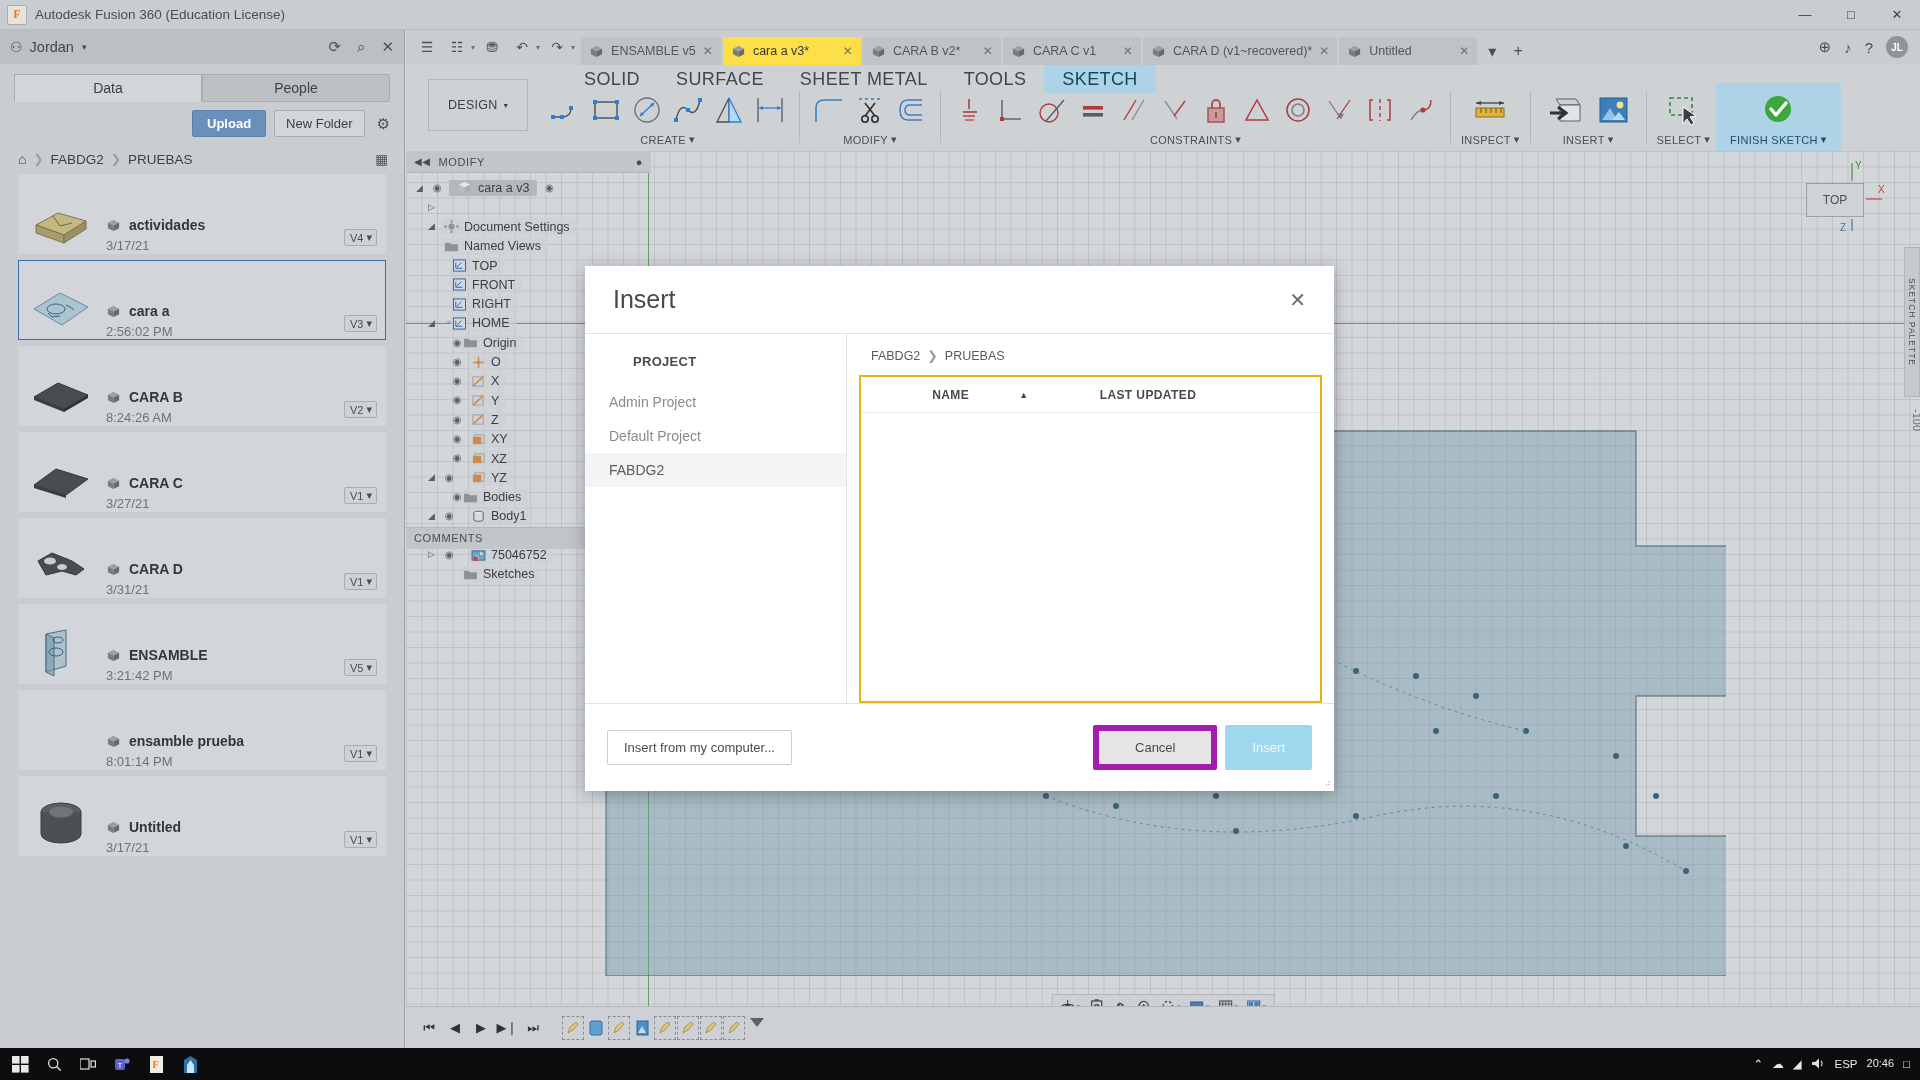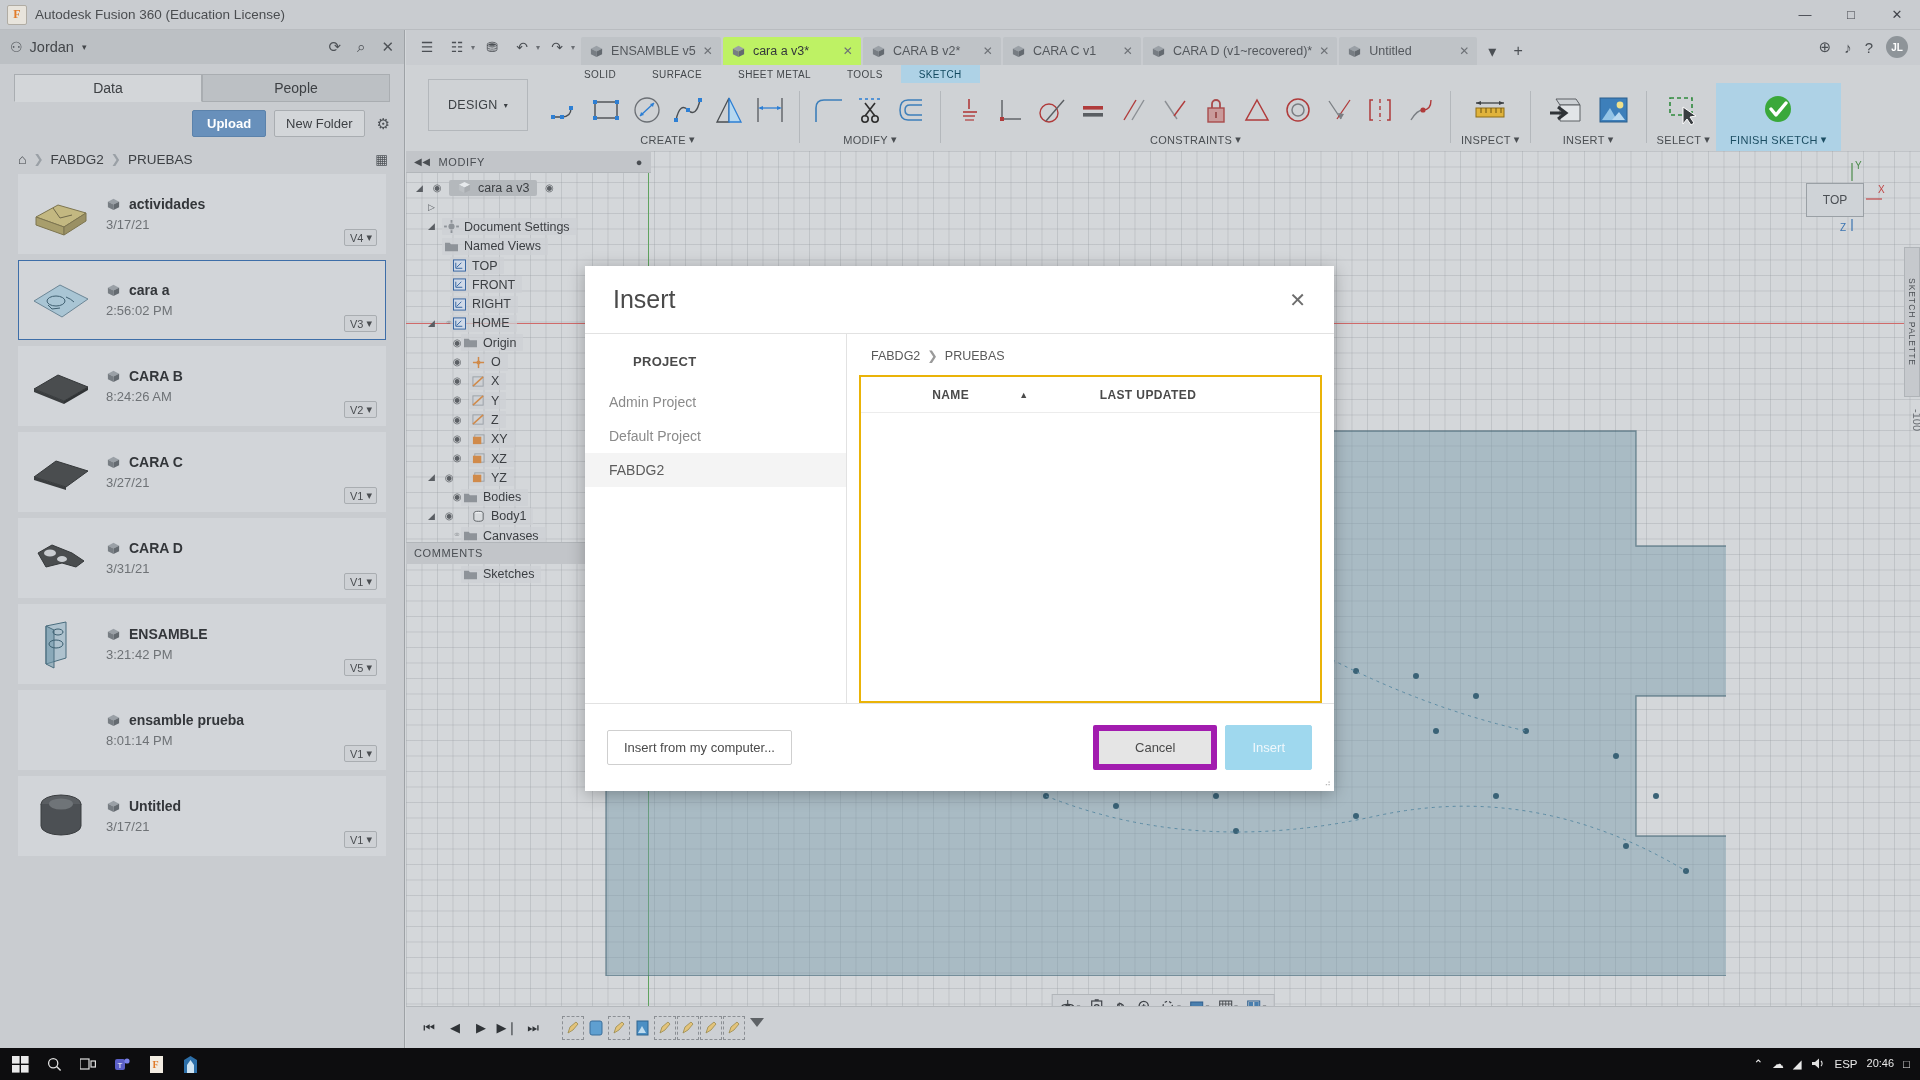--- a/index.html
+++ b/index.html
@@ -53,21 +53,21 @@
   #btn-settings{margin-left:4px;color:#4e5257;font-size:15px;}
 
   #dp-breadcrumb{display:flex;align-items:center;gap:7px;padding:6px 0 7px 18px;font-size:13.5px;color:#3d4044;}
   #dp-breadcrumb .sep{color:#9aa0a6;font-size:12px;}
   #dp-breadcrumb .homeico{font-size:14px;color:#41454a;}
   #dp-breadcrumb .refresh{margin-left:auto;margin-right:16px;color:#4e5257;}
 
   #dp-list{padding:0 18px 0 18px;}
   .dp-item{
     position:relative;height:80px;background:#d2d5d9;margin-bottom:6px;
-    display:flex;align-items:center;border:1px solid transparent;
+    display:flex;align-items:flex-end;border:1px solid transparent;
   }
   .dp-item.selected{border:1px solid #3e6ea8;background:#d2d5d9;}
   .dp-thumb{width:70px;height:62px;margin-left:7px;display:flex;align-items:center;justify-content:center;}
   .dp-meta{margin-left:10px;display:flex;flex-direction:column;gap:5px;}
   .dp-name{display:flex;align-items:center;gap:8px;font-size:14px;font-weight:bold;color:#33363a;}
   .dp-date{font-size:13px;color:#6e7276;}
   .dp-ver{
     position:absolute;right:8px;bottom:7px;font-size:11px;color:#4a4d51;
     border:1px solid #a9adb1;background:#ced1d5;padding:1px 4px 1px 5px;border-radius:2px;
     display:flex;align-items:center;gap:3px;
@@ -80,35 +80,35 @@
   
   #tabstrip{height:35px;display:flex;align-items:flex-end;background:#c9ccd0;}
   #qat{display:flex;align-items:center;gap:4px;padding:0 6px 7px 8px;color:#4b4f54;}
   .qicon{width:26px;height:22px;display:flex;align-items:center;justify-content:center;font-size:14px;}
   .qcaret{font-size:8px;color:#6b6f74;margin-left:-3px;}
   .doctab{
     height:28px;min-width:138px;display:flex;align-items:center;gap:7px;
     padding:0 8px;background:#bfc3c7;margin-right:2px;font-size:12.5px;color:#53575c;
     border-top-left-radius:2px;border-top-right-radius:2px;
   }
-  .doctab.active{background:#bef264;color:#33363a;text-align:center;}
+  .doctab.active{background:#fde047;color:#33363a;text-align:center;}
   .doctab .x{margin-left:auto;font-size:12px;color:#6d7176;}
   .tabplus{width:26px;height:28px;display:flex;align-items:center;justify-content:center;color:#4b4f54;font-size:16px;}
   #tabright{margin-left:auto;display:flex;align-items:center;gap:13px;padding:0 12px 7px 10px;color:#4b4f54;font-size:15px;}
   #avatar{width:22px;height:22px;border-radius:50%;background:#8e9499;color:#fff;font-size:10px;
     display:flex;align-items:center;justify-content:center;font-weight:bold;}
 
   
   #ribbon{height:86px;background:#cfd2d5;position:relative;display:flex;align-items:stretch;}
   #design-btn{
     width:100px;height:52px;margin:14px 12px 0 22px;border:1px solid #b3b7bb;background:#cfd2d5;
     display:flex;align-items:center;justify-content:center;font-size:12.5px;color:#3c4044;letter-spacing:.3px;
   }
   #ws-tabs{position:absolute;left:160px;top:0;display:flex;gap:0;}
-  .ws-tab{padding:4px 18px 3px 18px;font-size:10px;color:#43474b;letter-spacing:.4px;}
+  .ws-tab{padding:4px 18px 3px 18px;font-size:18px;color:#43474b;letter-spacing:.4px;}
   .ws-tab.active{background:#aed2e6;color:#12495f;}
   #ribbon-groups{display:flex;align-items:flex-end;margin-top:18px;height:68px;}
   .rgroup{display:flex;flex-direction:column;align-items:center;justify-content:flex-end;padding:0 6px;height:68px;}
   .ricons{display:flex;align-items:center;gap:3px;height:46px;}
   .ricon{width:38px;height:40px;display:flex;align-items:center;justify-content:center;}
   .ricon.big{width:46px;}
   .rlabel{font-size:11px;color:#4a4e52;letter-spacing:.3px;padding-bottom:5px;display:flex;align-items:center;gap:3px;}
   .rsep{width:1px;height:52px;background:#b4b8bc;align-self:center;margin:0 4px;}
   .rgroup.finish{background:#aed2e6;height:68px;padding:0 14px;}
   .rgroup.finish .rlabel{color:#1c4e63;justify-content:flex-end;}
@@ -132,21 +132,21 @@
   #tree{padding-top:5px;font-size:12.5px;color:#3b3e42;}
   .trow{height:19.3px;display:flex;align-items:center;gap:5px;padding-left:6px;}
   .trow .tw{background:rgba(205,208,212,.72);display:flex;align-items:center;gap:5px;padding:0 7px 0 2px;height:17px;border-radius:1px;margin-top:40px;}
   .arrow{width:11px;font-size:9px;color:#5a5e63;display:inline-block;text-align:center;}
   .eye{width:14px;font-size:10px;color:#5c6065;display:inline-block;text-align:center;}
   .eye.off{opacity:.35;}
   .tico{width:15px;height:13px;display:inline-block;}
   .troot{background:#b4b8bc;padding:1px 8px;border-radius:2px;display:flex;align-items:center;gap:6px;}
 
   
-  #comments{position:absolute;left:0;bottom:0;width:245px;height:22px;background:#c2c5c9;
+  #comments{position:absolute;left:0;bottom:15px;width:245px;height:22px;background:#c2c5c9;
     display:flex;align-items:center;padding:0 8px;font-size:11px;color:#494d52;letter-spacing:.6px;
     border-top:1px solid #b2b6ba;}
   #comments .dot2{margin-left:auto;}
 
   
   #viewcube{position:absolute;right:32px;top:8px;width:110px;height:78px;}
   #vcbox{position:absolute;left:28px;top:24px;width:58px;height:34px;background:#cfd3d7;
     border:1px solid #9aa0a5;display:flex;align-items:center;justify-content:center;font-size:12px;color:#4b4f54;}
 
   

